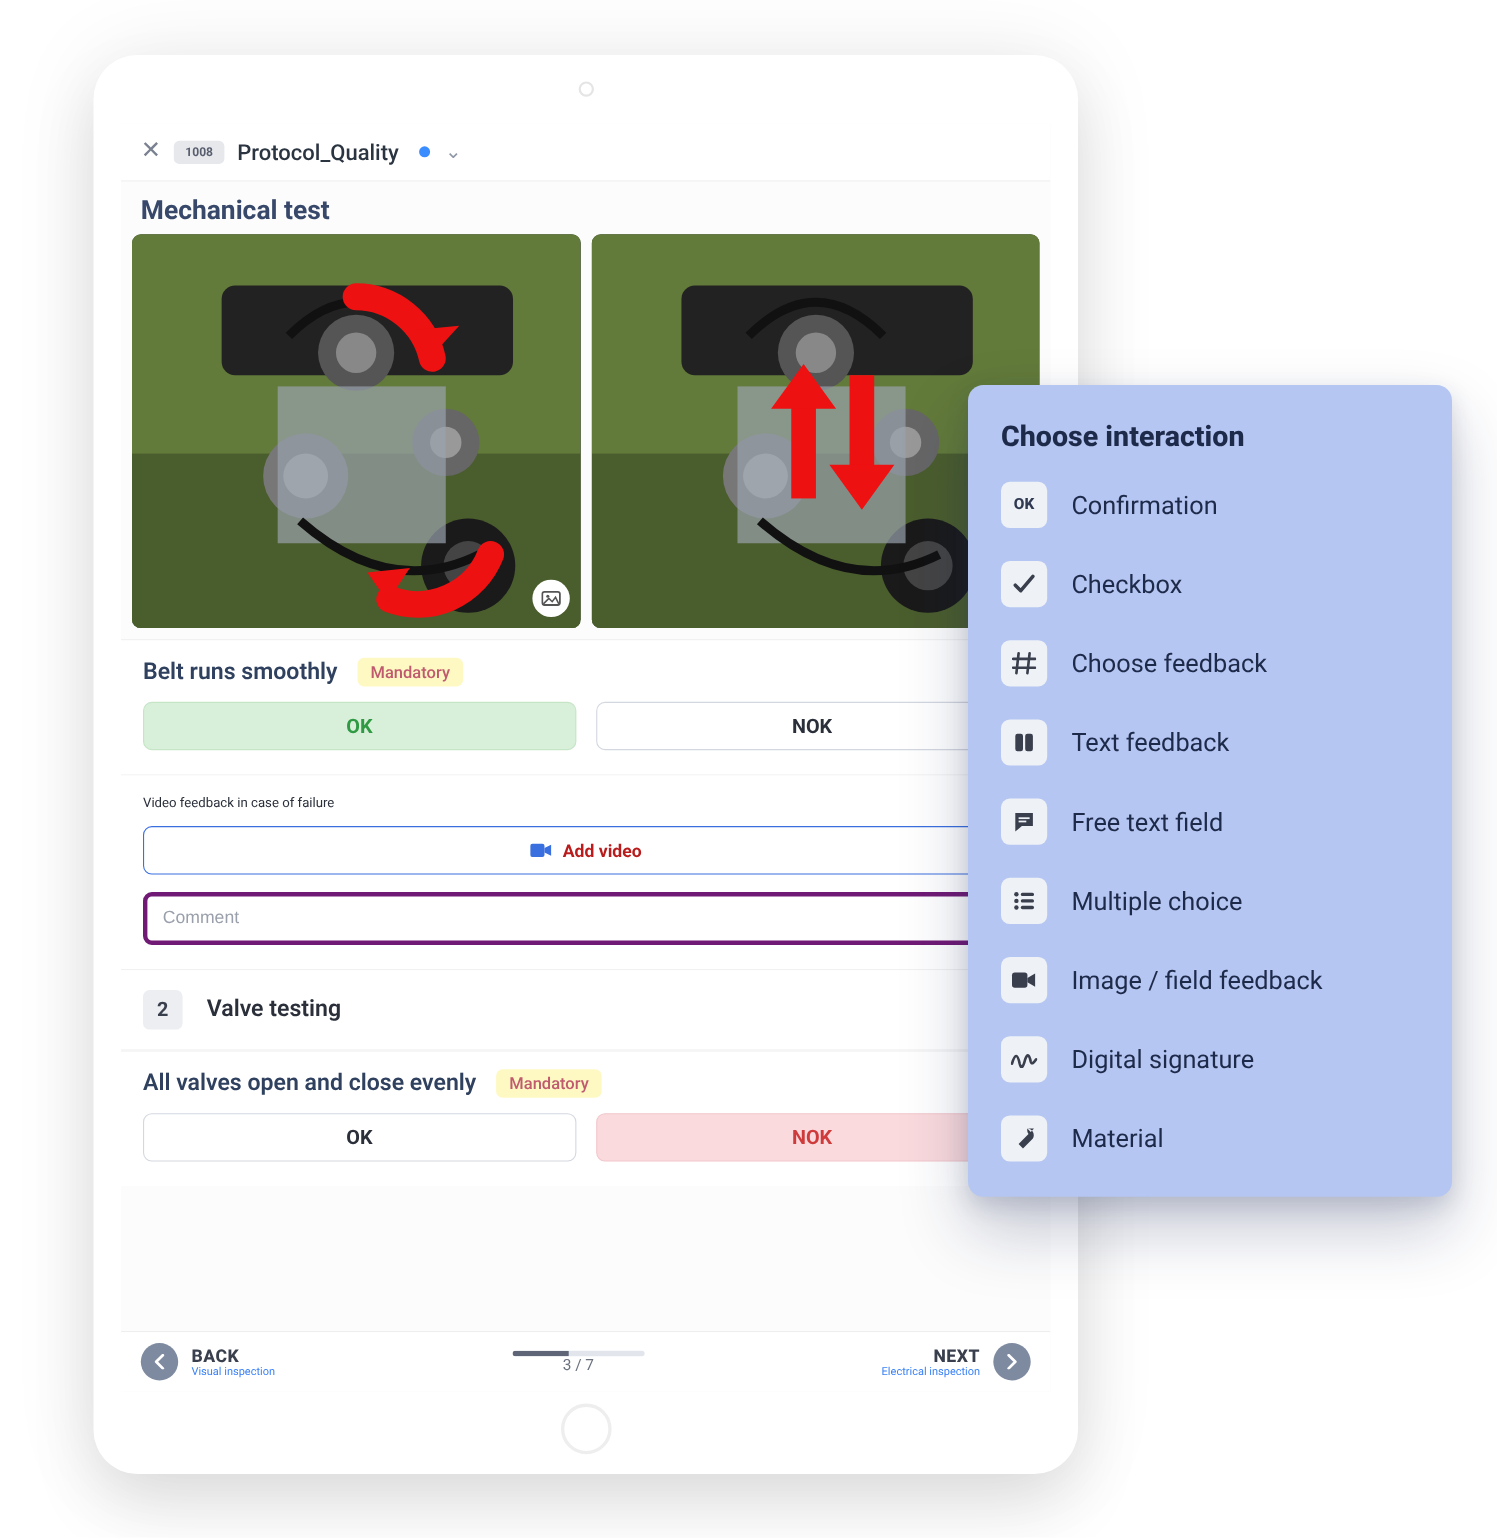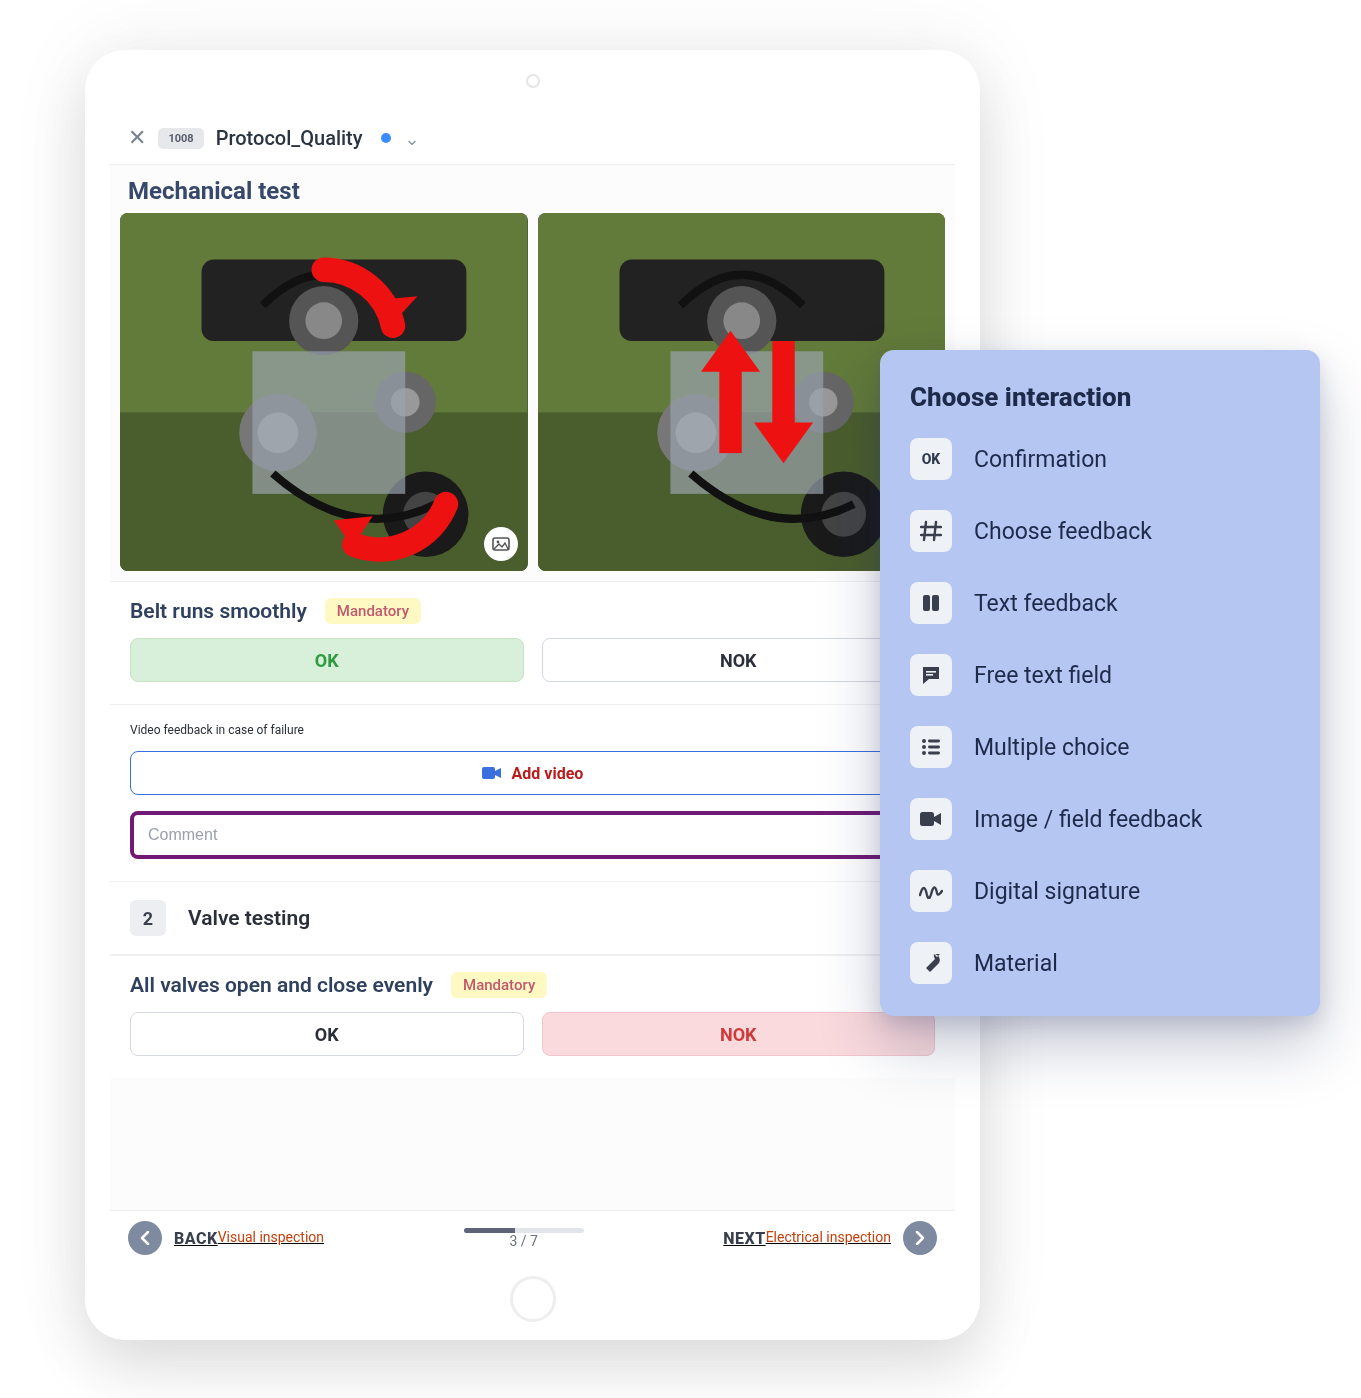--- a/index.html
+++ b/index.html
@@ -114,23 +114,23 @@
   font-weight: 700; color: #3a3f4d; font-size: 18px;
 }
 .step-title { font-size: 21px; font-weight: 600; color: #2a2f3a; }
 
 .bottombar {
   display: flex; align-items: center; justify-content: space-between;
   padding: 10px 18px; background: #fff; border-top: 1px solid #eee;
 }
 .nav-side { display: flex; align-items: center; gap: 12px; }
 .circle-btn { width: 34px; height: 34px; border-radius: 50%; background: #7e8aa0; color: #fff; display: flex; align-items: center; justify-content: center; font-size: 16px; }
-.nav-text { display: flex; flex-direction: row; text-decoration: underline; }
+.nav-text { display: flex; flex-direction: column; }
 .nav-label { font-size: 16px; font-weight: 800; color: #3a3f4d; letter-spacing: .5px; }
-.nav-sub { font-size: 14px; color: #c2410c; }
+.nav-sub { font-size: 10px; color: #3b82f6; }
 .progress-col { display: flex; flex-direction: column; align-items: center; gap: 0; }
 .progress-track { width: 120px; height: 5px; border-radius: 3px; background: #e2e5eb; overflow: hidden; }
 .progress-fill { height: 100%; width: 43%; background: #5d6576; }
 .progress-text { font-size: 14px; color: #6a717f; }
 
 
 .popover {
   position: absolute;
   left: 880px; top: 350px;
   width: 440px; padding: 32px 30px 32px 30px;
@@ -313,20 +313,28 @@
 
 <div class="popover">
   <div class="popover-title">Choose interaction</div>
   <div class="pop-list">
 
     <div class="pop-item">
       <div class="pop-icon oktxt">OK</div>
       <div class="pop-label">Confirmation</div>
     </div>
 
+    <div class="pop-item">
+      <div class="pop-icon">
+        <svg width="22" height="22" viewBox="0 0 22 22">
+            <path d="M3 12 l5 5 L19 4" stroke="#3a3f4d" stroke-width="3.2" fill="none" stroke-linecap="round" stroke-linejoin="round"></path>
+          </svg>
+      </div>
+      <div class="pop-label">Checkbox</div>
+    </div>
 
     <div class="pop-item">
       <div class="pop-icon">
         <svg width="22" height="22" viewBox="0 0 22 22">
             <path d="M6 2 L4 20 M16 2 L14 20 M1 7 h20 M1 15 h20" stroke="#3a3f4d" stroke-width="2.4" fill="none" stroke-linecap="round"></path>
           </svg>
       </div>
       <div class="pop-label">Choose feedback</div>
     </div>
 

